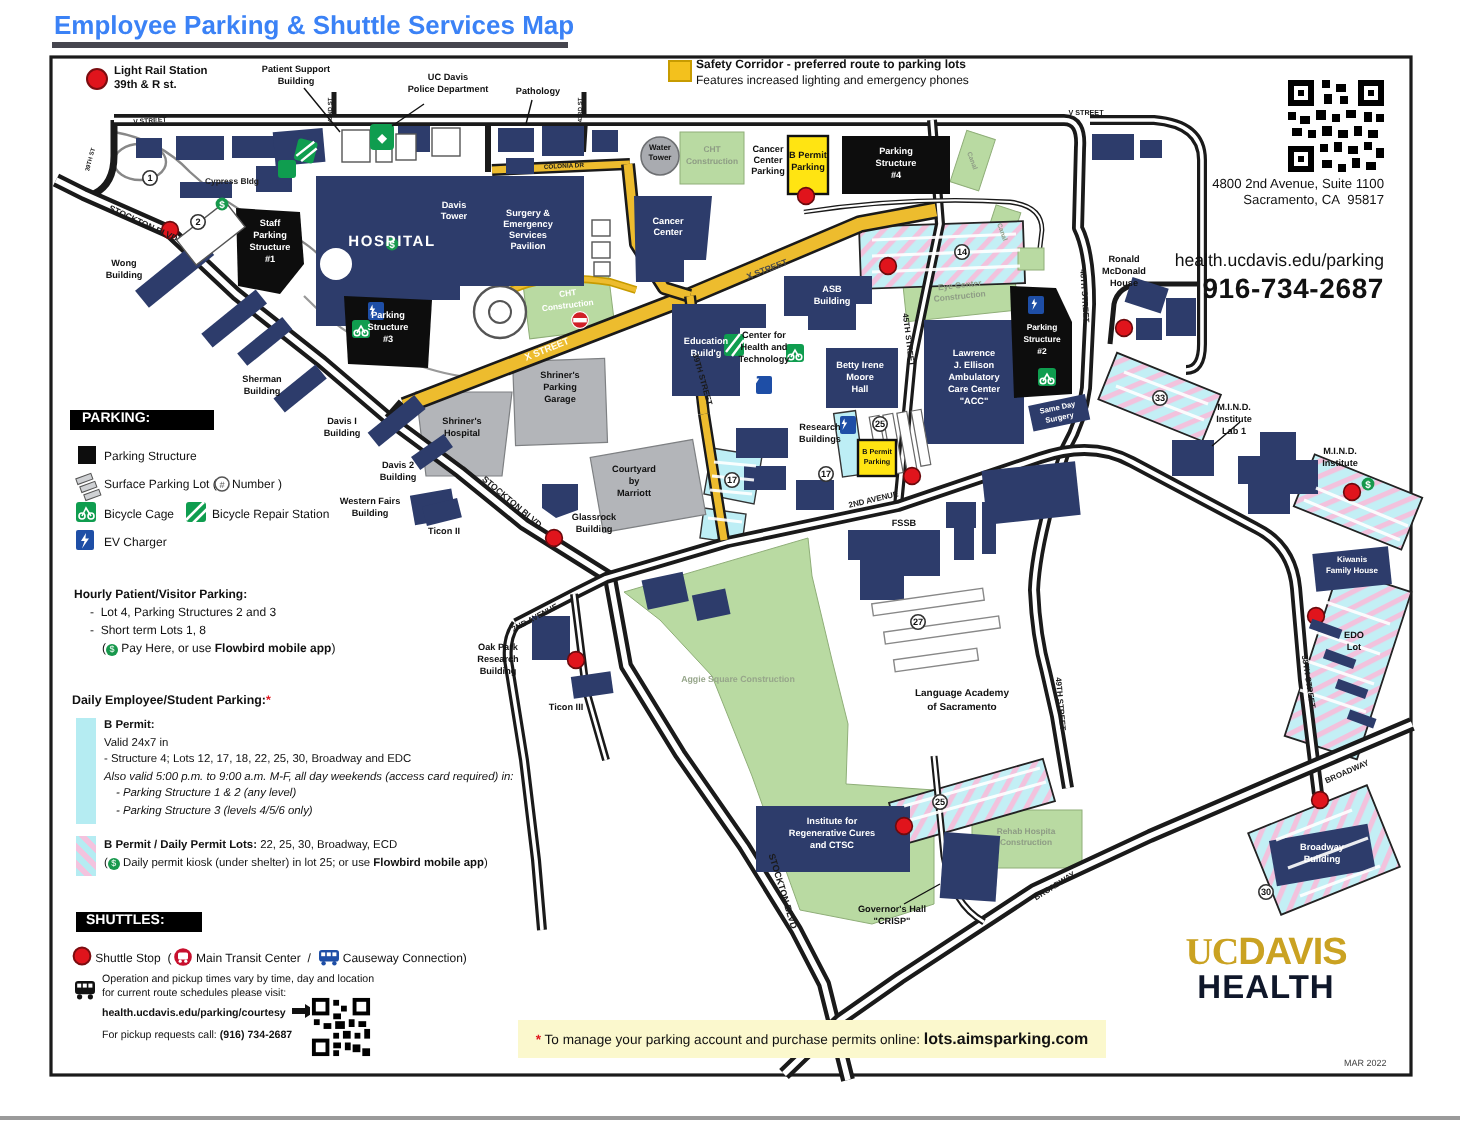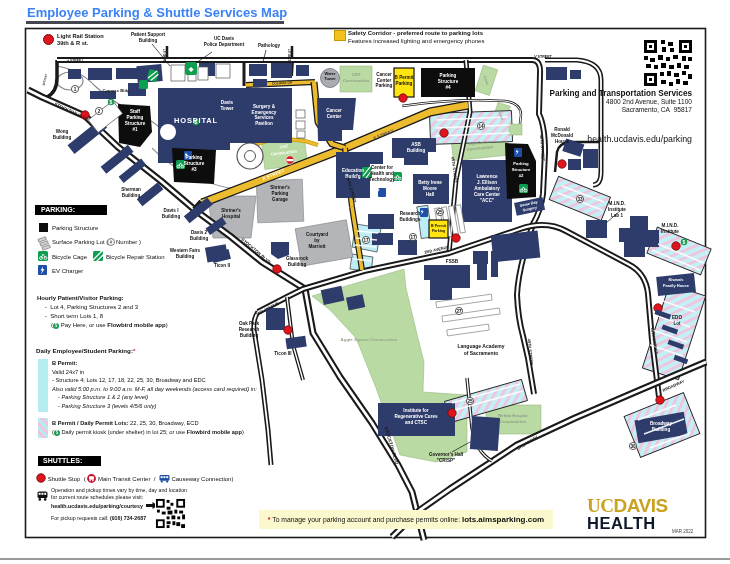--- a/index.html
+++ b/index.html
@@ -714,26 +714,26 @@
       <rect x="40" y="33" width="4" height="4"></rect>
       <rect x="46" y="36" width="4" height="5"></rect>
       <rect x="19" y="42" width="5" height="4"></rect>
       <rect x="27" y="44" width="4" height="4"></rect>
       <rect x="34" y="41" width="4" height="5"></rect>
       <rect x="41" y="43" width="5" height="4"></rect>
     </g>
   </svg>
 
 <div class="abs" style="left:430px;top:89px;width:262px;text-align:right;color:#111">
-<div style="font-size:8.2px;font-weight:bold">Parking and Transportation Services</div>
 <div style="font-size:6.6px;line-height:8px">4800 2nd Avenue, Suite 1100<br>Sacramento, CA&nbsp; 95817</div>
 <div style="font-size:8.8px;margin-top:20px">health.ucdavis.edu/parking</div>
+<div style="font-size:14px;font-weight:bold;margin-top:1px;letter-spacing:0.3px">916-734-2687</div>
 </div>
 
-<div class="abs" style="left:587px;top:496px;width:92px;text-align:left">
+<div class="abs" style="left:587px;top:467px;width:92px;text-align:center">
 <div style="font-size:19px;letter-spacing:-0.5px;line-height:19px"><span style="font-family:'Liberation Serif',serif;font-weight:bold;color:#caa222">UC</span><span style="font-weight:bold;color:#caa222">DAVIS</span></div>
 <div style="font-size:16.5px;font-weight:bold;color:#0f172a;line-height:17px;letter-spacing:0.5px">HEALTH</div>
 </div>
 
 <div class="abs" style="left:672px;top:529px;font-size:4.5px;color:#444">MAR 2022</div>
 
 <div class="abs" style="left:259px;top:510px;width:294px;height:19px;background:#fbf8cd;text-align:center;font-size:6.8px;color:#111;line-height:19px"><span style="color:#e0141c;font-weight:bold">*</span> To manage your parking account and purchase permits online: <b style="font-size:8px">lots.aimsparking.com</b></div>
 
 <div class="abs" style="left:0;top:558px;width:730px;height:2px;background:#9a9a9a"></div>
 

